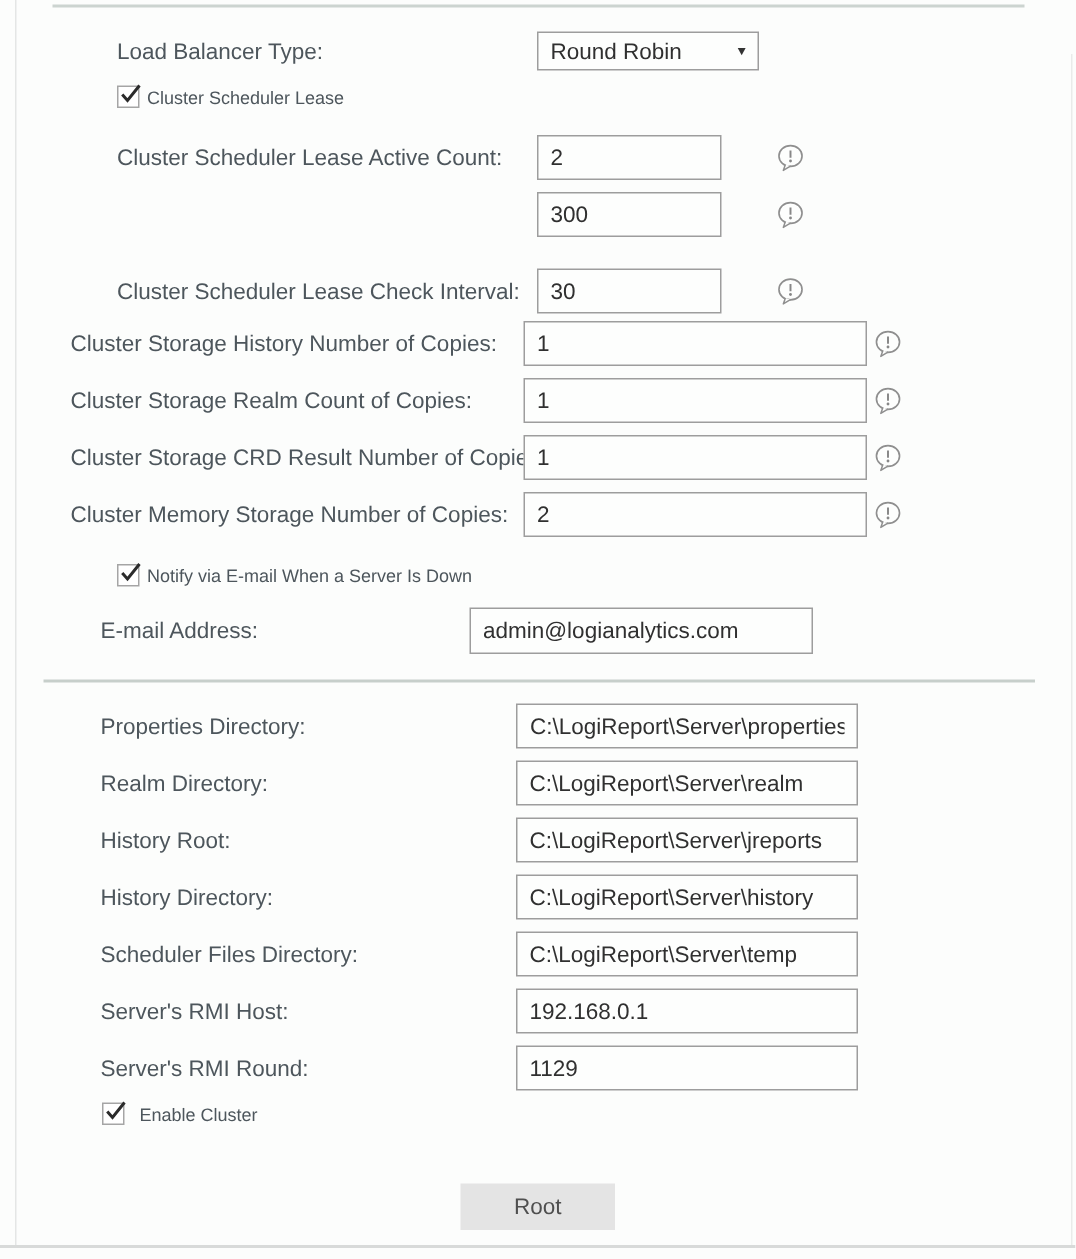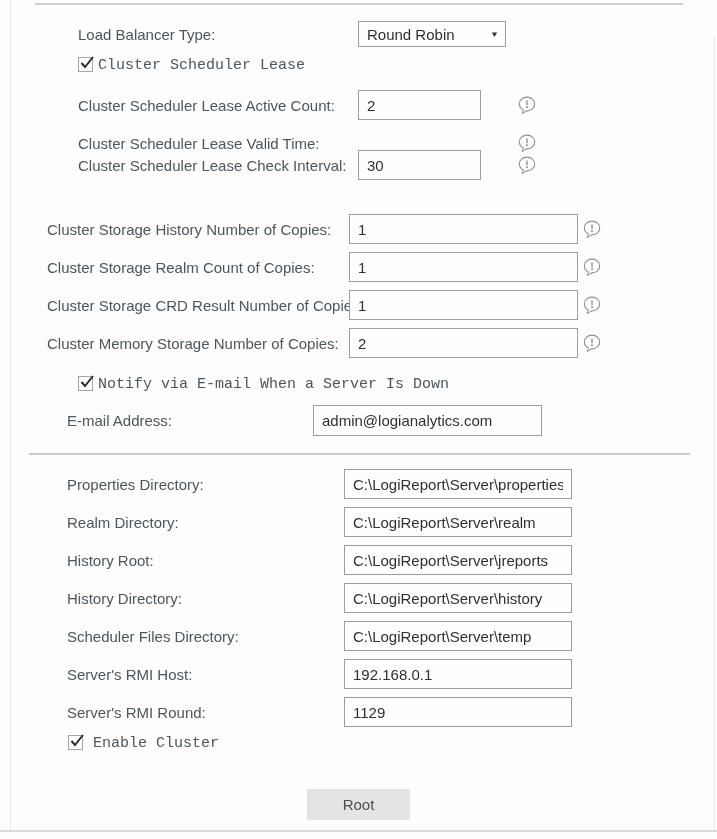--- a/index.html
+++ b/index.html
@@ -50,21 +50,21 @@
   .select .sel-arrow { font-size: 9px; color: #333; transform: scaleY(0.9); }
 
   .checkrow { position: absolute; left: 0; width: 717px; height: 16px; }
   .checkbox {
     position: absolute; top: 0; width: 15px; height: 15px;
     box-sizing: border-box; border: 1px solid #a5a5a5; background: #fff;
   }
   .checkbox svg { position: absolute; left: 0px; top: -3px; overflow: visible; }
   .checklbl {
     position: absolute; top: 0; height: 16px; display: flex; align-items: center;
-    font-size: 15px; color: #4d565c; white-space: nowrap; font-family: Liberation Mono, monospace;
+    font-size: 12px; color: #4d565c; white-space: nowrap;
   }
 
   .info {
     position: absolute; top: 6px; width: 18px; height: 19px; cursor: default;
   }
   .info-a { left: 518px; }
   .info-b { left: 583px; }
 
   .save-btn {
     position: absolute; left: 307px; top: 789px; width: 103px; height: 31px;
@@ -104,31 +104,31 @@
   <span class="info info-a">
     <svg width="18" height="19" viewBox="0 0 18 19">
       <ellipse cx="9" cy="8" rx="7.7" ry="6.9" fill="#fdfefd" stroke="#8f8f8f" stroke-width="1.1"></ellipse>
       <path d="M5.6 13.6 L4.2 17.6 L9.2 14.6" fill="#fdfefd" stroke="#8f8f8f" stroke-width="1" stroke-linejoin="round"></path>
       <line x1="9" y1="4.4" x2="9" y2="9.2" stroke="#878787" stroke-width="1.3"></line>
       <circle cx="9" cy="11.3" r="0.95" fill="#878787"></circle>
     </svg>
   </span>
 </div>
 <div class="row" style="top:128px">
-  <span class="lbl lbl-a">Cluster Scheduler Lease Valid Time:</span>
+  <input class="inp inp-small" type="text" value="300" style="">
   <span class="info info-a">
     <svg width="18" height="19" viewBox="0 0 18 19">
       <ellipse cx="9" cy="8" rx="7.7" ry="6.9" fill="#fdfefd" stroke="#8f8f8f" stroke-width="1.1"></ellipse>
       <path d="M5.6 13.6 L4.2 17.6 L9.2 14.6" fill="#fdfefd" stroke="#8f8f8f" stroke-width="1" stroke-linejoin="round"></path>
       <line x1="9" y1="4.4" x2="9" y2="9.2" stroke="#878787" stroke-width="1.3"></line>
       <circle cx="9" cy="11.3" r="0.95" fill="#878787"></circle>
     </svg>
   </span>
 </div>
-<div class="row" style="top:150px">
+<div class="row" style="top:179px">
   <span class="lbl lbl-a">Cluster Scheduler Lease Check Interval:</span>
   <input class="inp inp-small" type="text" value="30" style="">
   <span class="info info-a">
     <svg width="18" height="19" viewBox="0 0 18 19">
       <ellipse cx="9" cy="8" rx="7.7" ry="6.9" fill="#fdfefd" stroke="#8f8f8f" stroke-width="1.1"></ellipse>
       <path d="M5.6 13.6 L4.2 17.6 L9.2 14.6" fill="#fdfefd" stroke="#8f8f8f" stroke-width="1" stroke-linejoin="round"></path>
       <line x1="9" y1="4.4" x2="9" y2="9.2" stroke="#878787" stroke-width="1.3"></line>
       <circle cx="9" cy="11.3" r="0.95" fill="#878787"></circle>
     </svg>
   </span>

